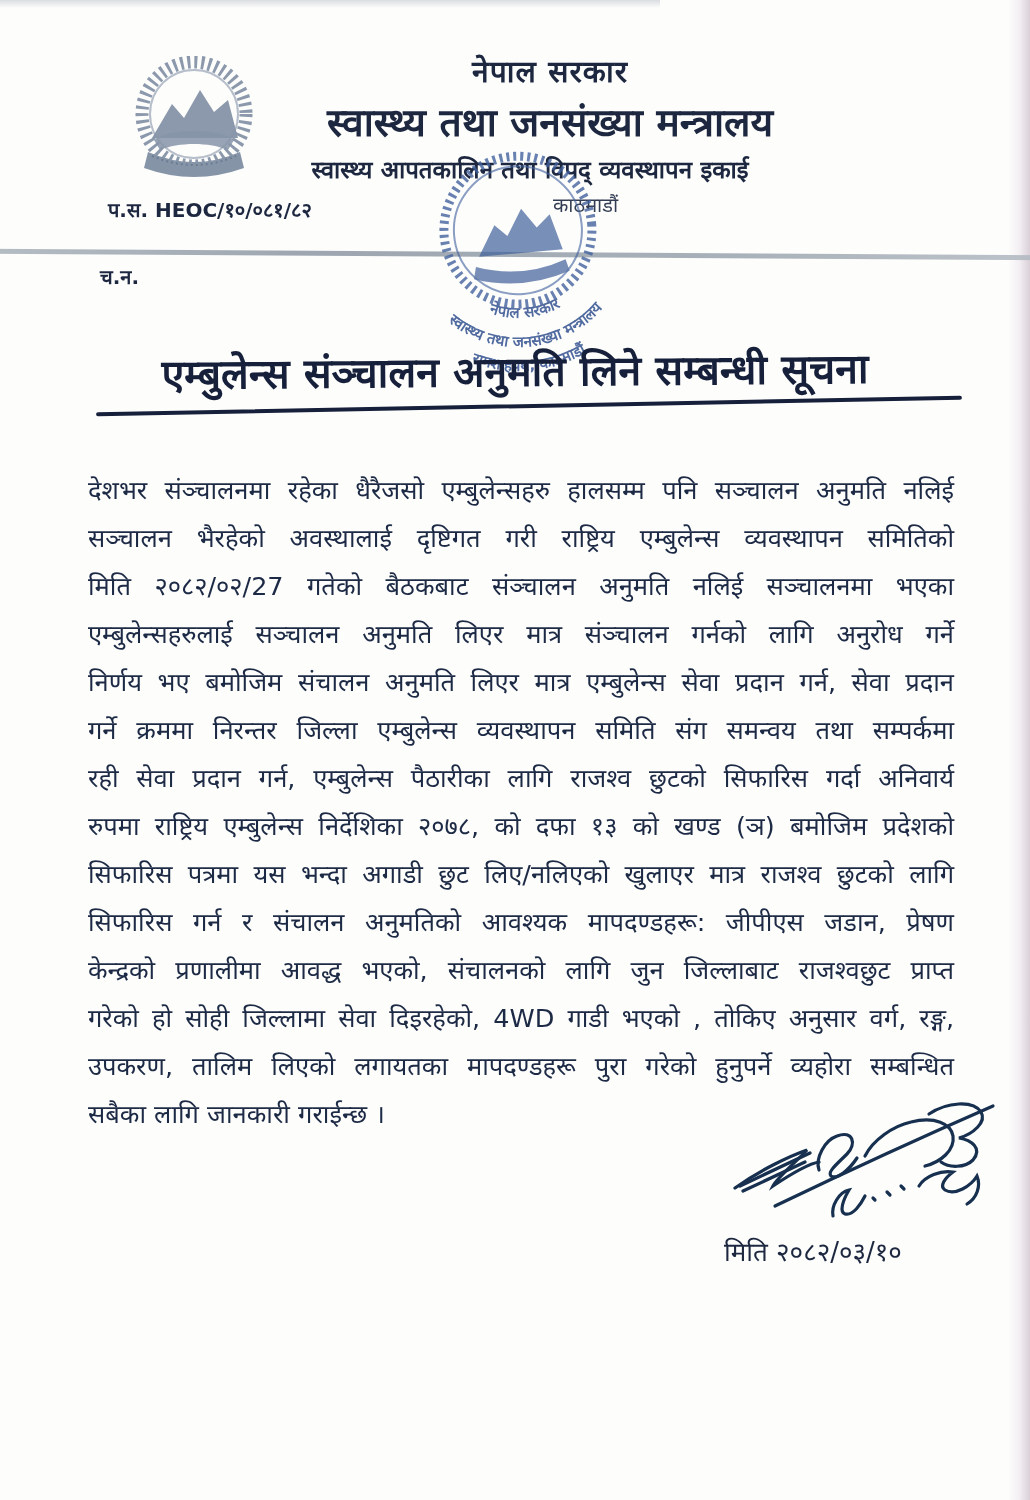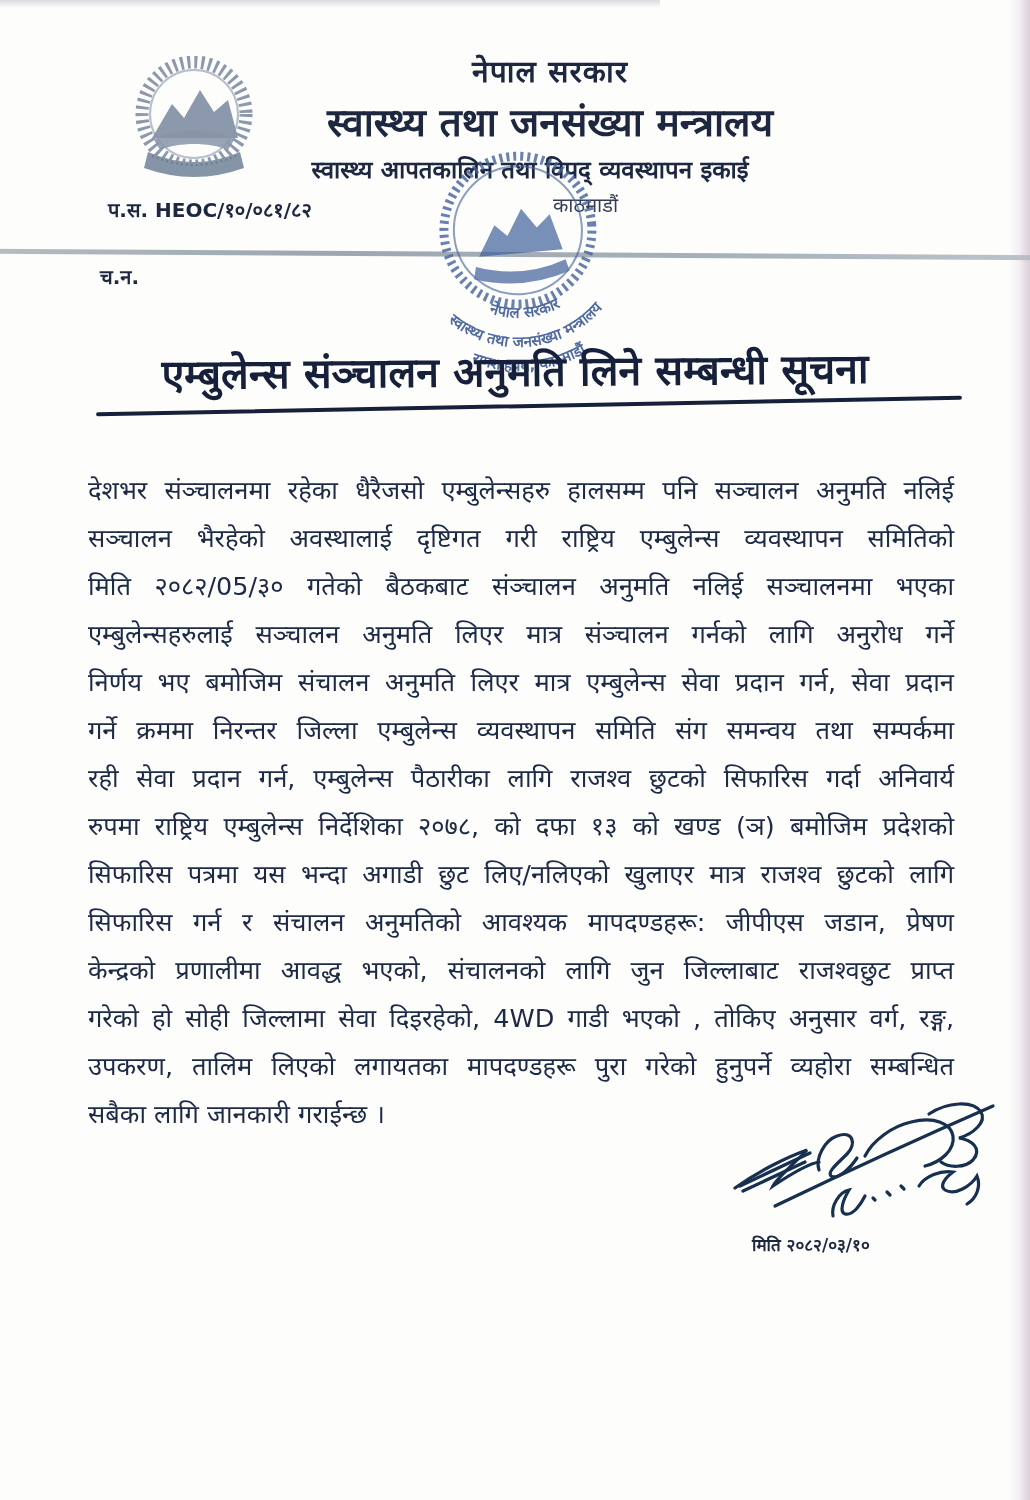--- a/index.html
+++ b/index.html
@@ -45,21 +45,21 @@
   }
   
   .body-line{
     left:88px;width:866px;height:48px;font-size:25.5px;line-height:48px;
     color:#1d2a45;white-space:nowrap;
   }
   .body-line.just{
     white-space:normal;text-align:justify;text-align-last:justify;
   }
   
-  .doc-date{left:752px;top:1233px;font-size:17px;font-weight:700;}
+  .doc-date{left:724px;top:1233px;font-size:26px;font-weight:400;}
   svg{display:block;}
 </style>
 </head>
 <body>
 
 <div class="abs scan-right-band"></div>
 <div class="abs scan-top-smudge"></div>
 
 <div class="abs" style="left:110px;top:56px;width:168px;height:132px;">
   <svg width="168" height="132" viewBox="0 0 168 132">
@@ -107,21 +107,21 @@
       <text><textPath href="#arc3" startOffset="50%" text-anchor="middle">रामशाहपथ, काठमाडौं</textPath></text>
     </g>
   </svg>
 </div>
 
 <div class="abs doc-title">एम्बुलेन्स संञ्चालन अनुमति लिने सम्बन्धी सूचना</div>
 <div class="abs title-underline"></div>
 
 <div class="abs body-line just" style="top:466px">देशभर संञ्चालनमा रहेका धैरैजसो एम्बुलेन्सहरु हालसम्म पनि सञ्चालन अनुमति नलिई</div>
 <div class="abs body-line just" style="top:514px">सञ्चालन भैरहेको अवस्थालाई दृष्टिगत गरी राष्ट्रिय एम्बुलेन्स व्यवस्थापन समितिको</div>
-<div class="abs body-line just" style="top:562px">मिति २०८२/05/३० गतेको बैठकबाट संञ्चालन अनुमति नलिई सञ्चालनमा भएका</div>
+<div class="abs body-line just" style="top:562px">मिति २०८२/०२/27 गतेको बैठकबाट संञ्चालन अनुमति नलिई सञ्चालनमा भएका</div>
 <div class="abs body-line just" style="top:610px">एम्बुलेन्सहरुलाई सञ्चालन अनुमति लिएर मात्र संञ्चालन गर्नको लागि अनुरोध गर्ने</div>
 <div class="abs body-line just" style="top:658px">निर्णय भए बमोजिम संचालन अनुमति लिएर मात्र एम्बुलेन्स सेवा प्रदान गर्न, सेवा  प्रदान</div>
 <div class="abs body-line just" style="top:706px">गर्ने क्रममा निरन्तर जिल्ला एम्बुलेन्स व्यवस्थापन समिति संग समन्वय तथा सम्पर्कमा</div>
 <div class="abs body-line just" style="top:754px">रही सेवा प्रदान गर्न, एम्बुलेन्स पैठारीका लागि राजश्व छुटको सिफारिस गर्दा अनिवार्य</div>
 <div class="abs body-line just" style="top:802px">रुपमा राष्ट्रिय एम्बुलेन्स निर्देशिका २०७८, को दफा १३ को खण्ड (ञ) बमोजिम प्रदेशको</div>
 <div class="abs body-line just" style="top:850px">सिफारिस पत्रमा यस भन्दा अगाडी छुट लिए/नलिएको खुलाएर मात्र राजश्व छुटको लागि</div>
 <div class="abs body-line just" style="top:898px">सिफारिस गर्न र संचालन अनुमतिको आवश्यक मापदण्डहरू: जीपीएस जडान, प्रेषण</div>
 <div class="abs body-line just" style="top:946px">केन्द्रको प्रणालीमा आवद्ध भएको, संचालनको लागि जुन जिल्लाबाट राजश्वछुट प्राप्त</div>
 <div class="abs body-line just" style="top:994px">गरेको हो सोही जिल्लामा सेवा दिइरहेको, 4WD गाडी भएको , तोकिए अनुसार वर्ग, रङ्ग,</div>
 <div class="abs body-line just" style="top:1042px">उपकरण, तालिम लिएको लगायतका मापदण्डहरू पुरा गरेको हुनुपर्ने व्यहोरा सम्बन्धित</div>

